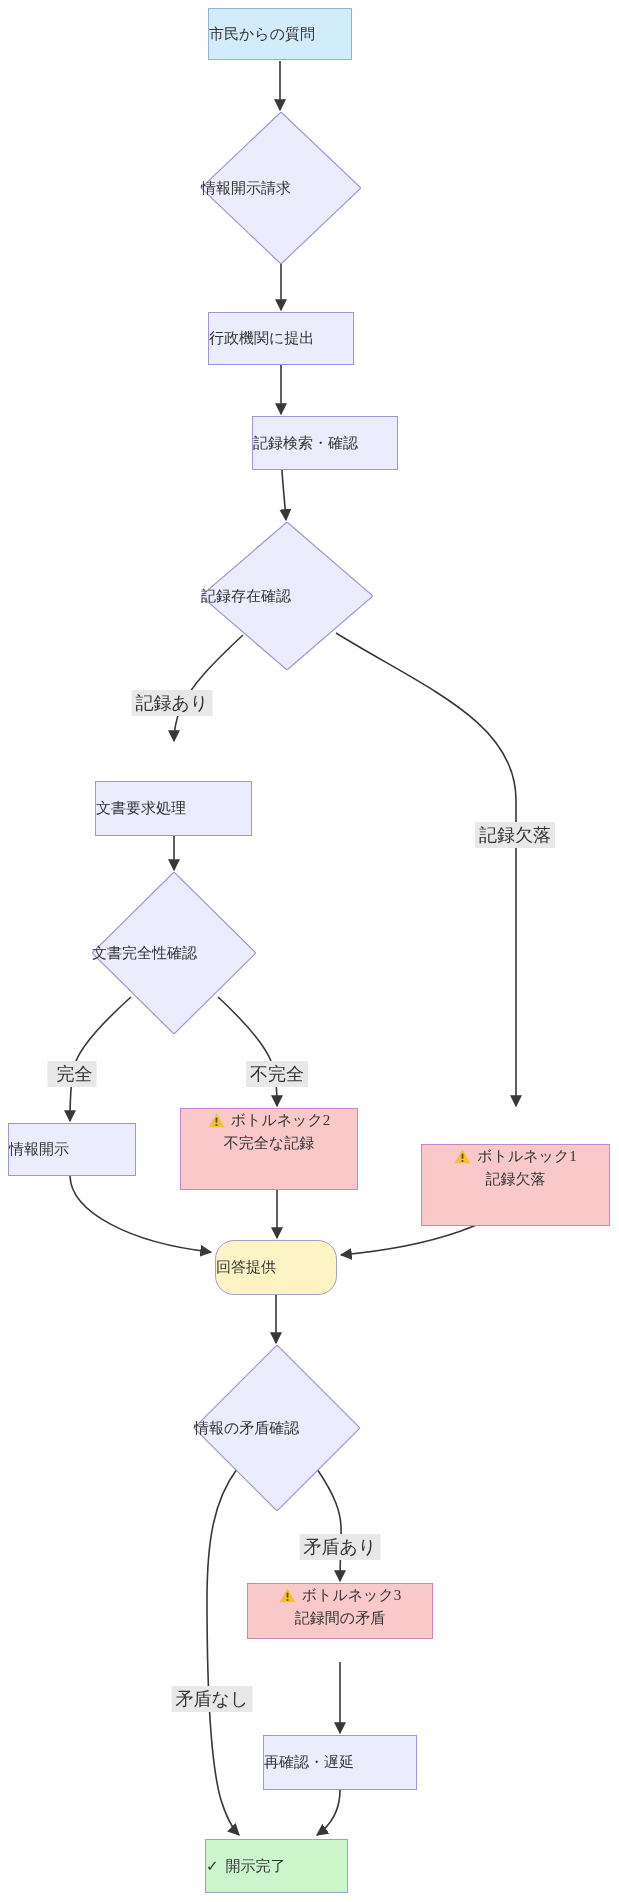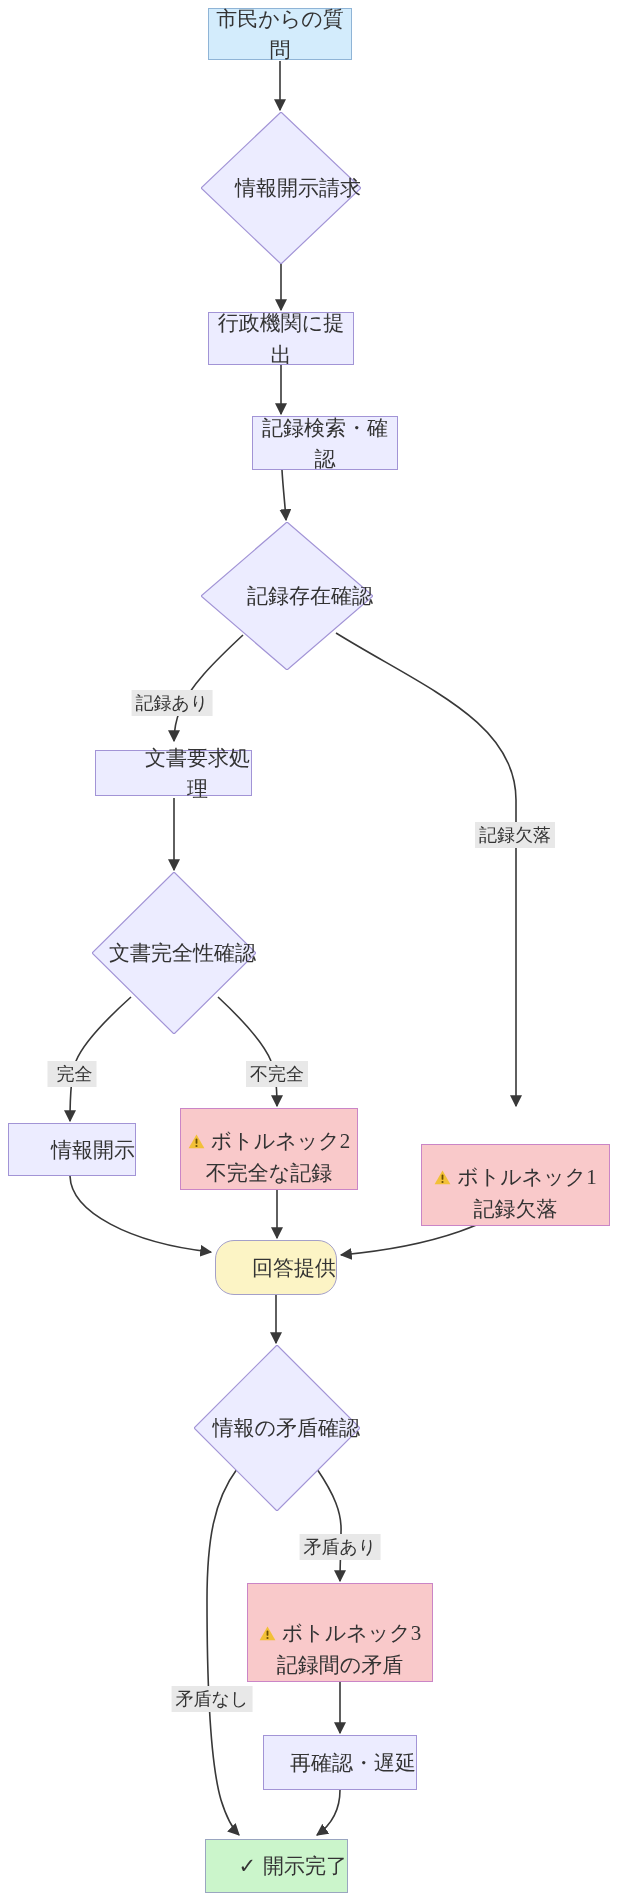--- a/index.html
+++ b/index.html
@@ -4,22 +4,22 @@
 <style>
   html,body{margin:0;padding:0;background:#ffffff;}
   .wrap{
     position:relative;width:619px;height:1902px;background:#ffffff;overflow:hidden;
     font-family:"Liberation Sans","DejaVu Sans",sans-serif;
     color:var(--text,#333);
   }
   svg.edges{position:absolute;left:0;top:0;z-index:1;}
   .edge{fill:none;stroke:var(--edge,#383838);stroke-width:1.6px;}
   .node{
-    position:absolute;z-index:2;display:flex;align-items:center;justify-content:flex-end;
-    text-align:center;font-size:21px;line-height:1.5;color:var(--text,#333);
+    position:absolute;z-index:2;display:flex;align-items:center;justify-content:flex-start;
+    text-align:center;font-size:15px;line-height:1.5;color:var(--text,#333);
     box-sizing:border-box;
   }
   .rect{
     background:var(--node-fill,#ececff);
     border:1.3px solid var(--node-stroke,#a294d6);
   }
   .rect.start{background:var(--start-fill,#d3ecfc);border-color:var(--start-stroke,#8fb4d6);}
   .rect.bottleneck{background:var(--bottleneck-fill,#f9c9ca);border-color:var(--bottleneck-stroke,#ca85c6);flex-direction:column;font-family:Liberation Serif, serif;}
   .rect.answer{background:var(--answer-fill,#fcf4c5);border-color:var(--answer-stroke,#a4a0c8);}
   .rect.complete{background:var(--complete-fill,#cbf5cb);border-color:var(--complete-stroke,#9aa6c0);gap:7px;}
@@ -86,21 +86,21 @@
     <span>記録検索・確認</span>
   </div>
 
   <div class="node diamond" style="left:201px;top:522px;width:172px;height:148px;">
     <svg viewBox="0 0 100 100" preserveAspectRatio="none">
         <polygon points="50,0 100,50 50,100 0,50"></polygon>
       </svg>
     <span class="dlabel">記録存在確認</span>
   </div>
 
-  <div class="node rect" style="left:95px;top:750px;width:157px;height:46px;padding-left:48px;">
+  <div class="node rect" style="left:95px;top:781px;width:157px;height:55px;">
     <span>文書要求処理</span>
   </div>
 
   <div class="node diamond" style="left:92px;top:872px;width:164px;height:162px;">
     <svg viewBox="0 0 100 100" preserveAspectRatio="none">
         <polygon points="50,0 100,50 50,100 0,50"></polygon>
       </svg>
     <span class="dlabel">文書完全性確認</span>
   </div>
 
@@ -140,21 +140,21 @@
     <span>回答提供</span>
   </div>
 
   <div class="node diamond" style="left:194px;top:1345px;width:166px;height:166px;">
     <svg viewBox="0 0 100 100" preserveAspectRatio="none">
         <polygon points="50,0 100,50 50,100 0,50"></polygon>
       </svg>
     <span class="dlabel">情報の矛盾確認</span>
   </div>
 
-  <div class="node rect bottleneck" style="left:247px;top:1583px;width:186px;height:99px;">
+  <div class="node rect bottleneck" style="left:247px;top:1583px;width:186px;height:56px;">
     <div class="bn-line">
       <span class="warning-icon">
         <svg viewBox="0 0 17 15">
             <path class="warn-tri" d="M8.5 0.6 L16.4 14.2 L0.6 14.2 Z"></path>
             <rect class="warn-mark" x="7.6" y="4.6" width="1.8" height="5.2" rx="0.9"></rect>
             <circle class="warn-mark" cx="8.5" cy="12" r="1.1"></circle>
           </svg>
       </span>
       <span>ボトルネック3</span>
     </div>

